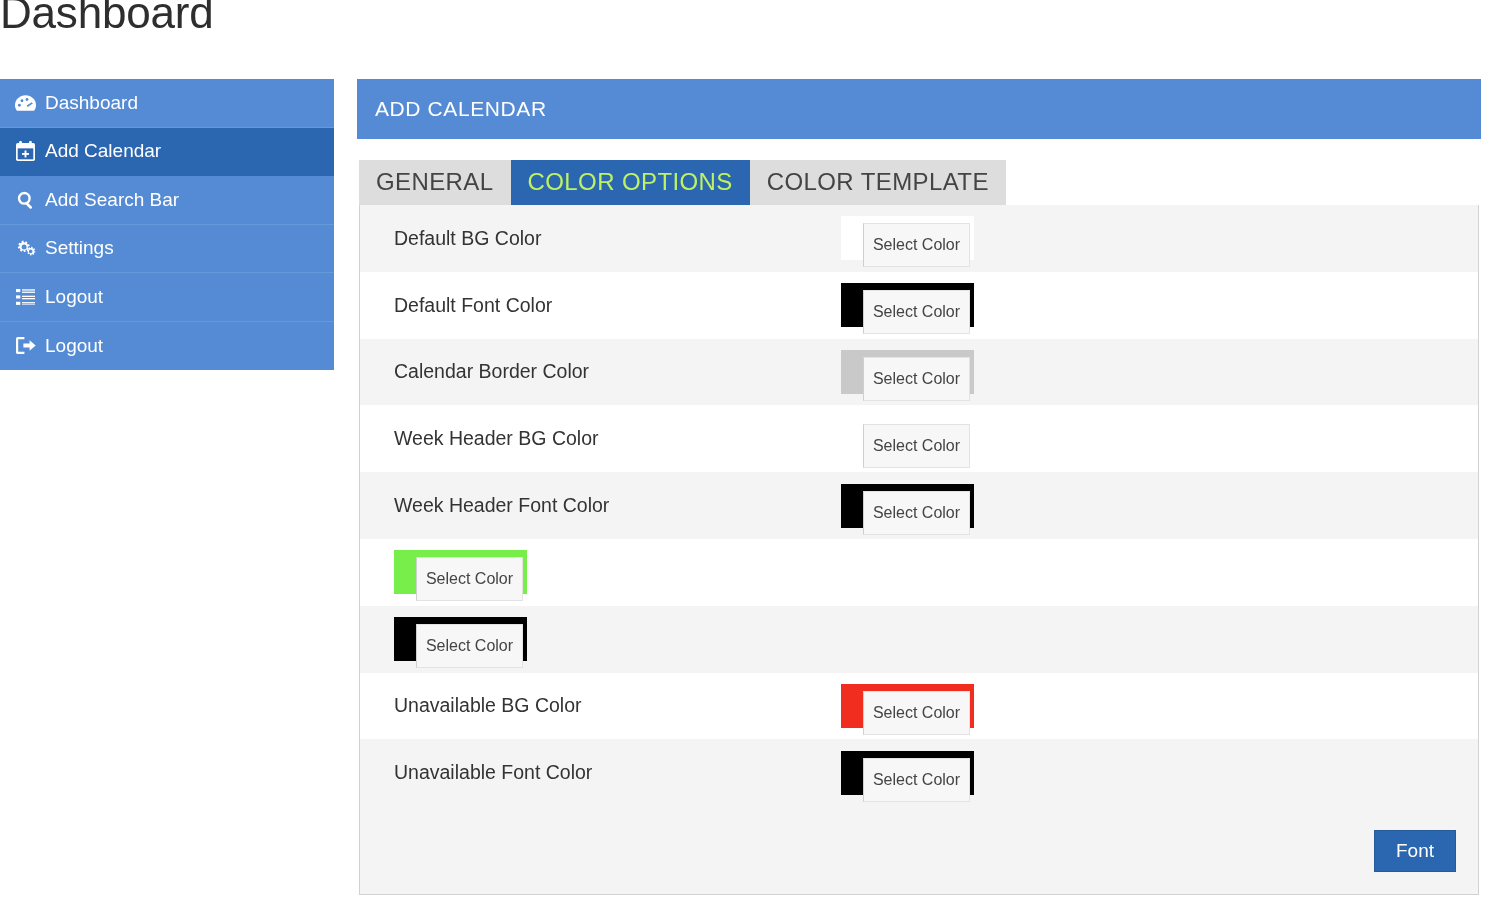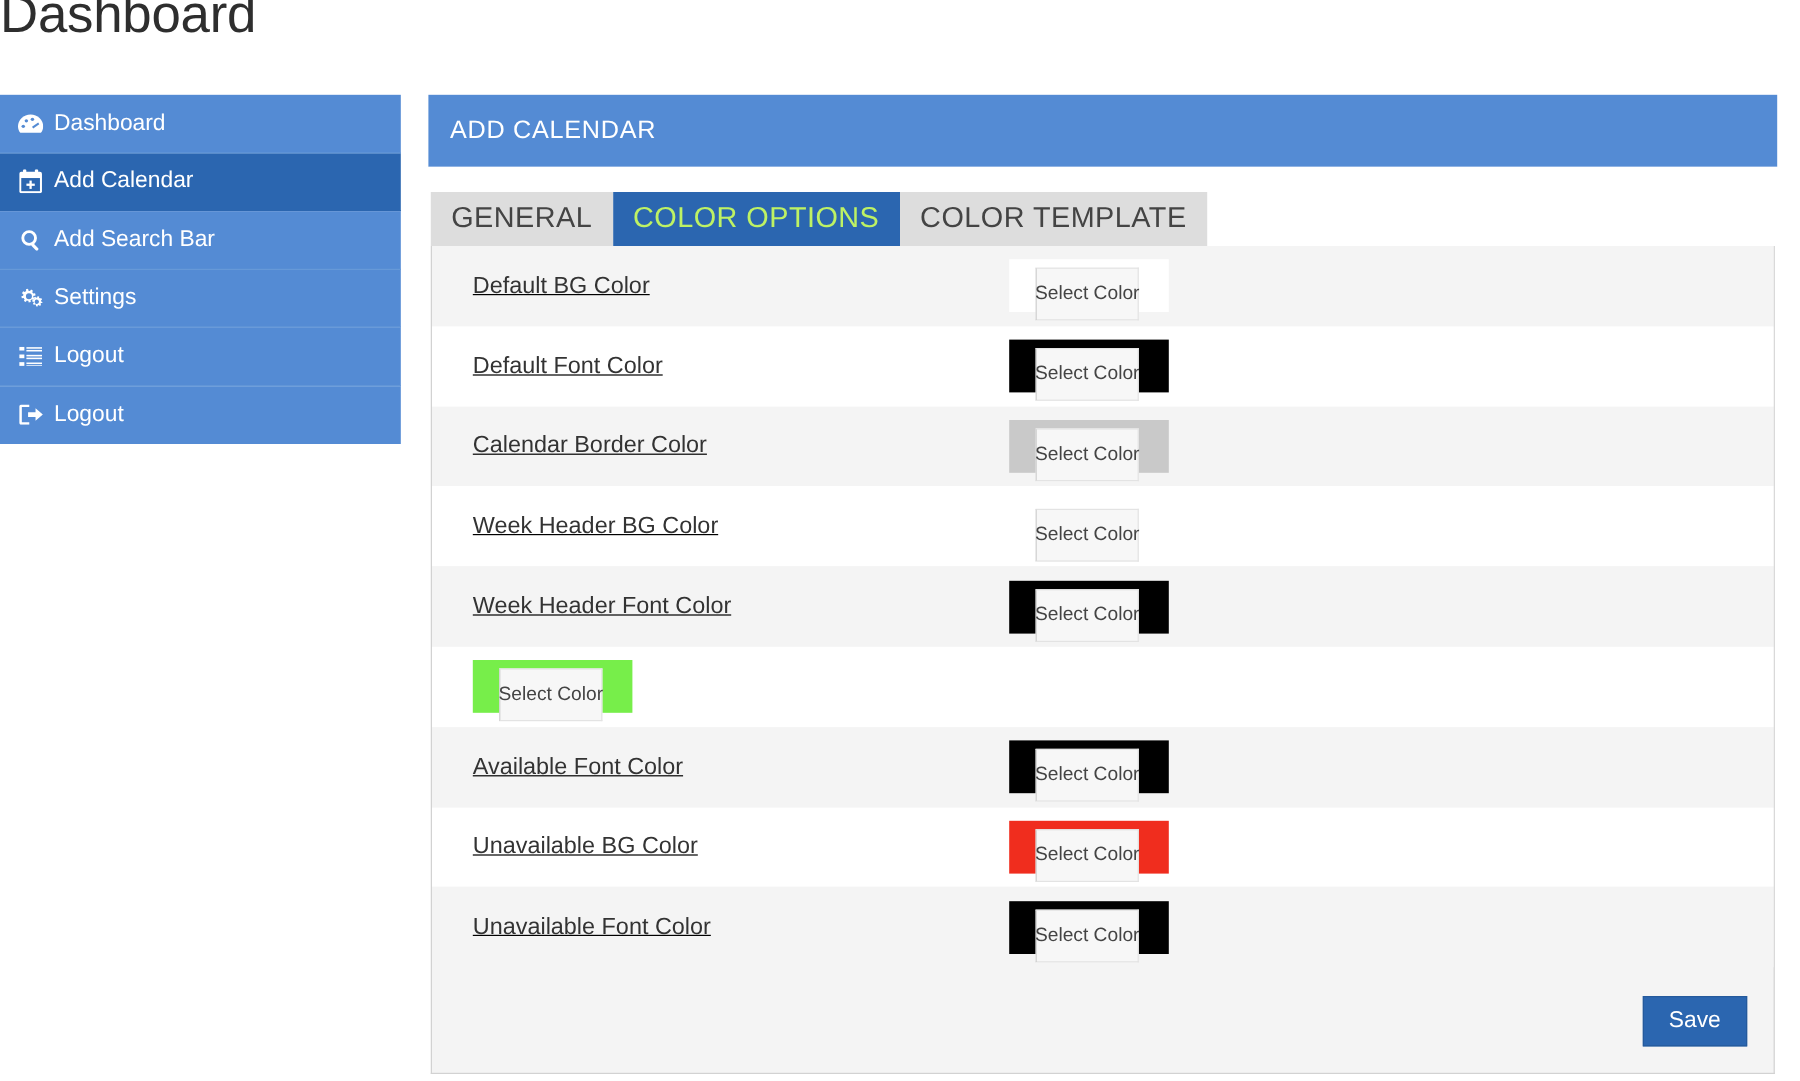--- a/index.html
+++ b/index.html
@@ -109,21 +109,20 @@
 
   
   #color-table {
     border: 1px solid #d2d2d2;
     border-top: none;
     background: #f4f4f4;
     padding-bottom: 88px;
     position: relative;
     margin-left: 2px;
     width: 1120px;
-    text-decoration: underline;
   }
   .crow {
     display: flex;
     align-items: center;
     height: 66.8px;
     padding-left: 34px;
     background: #ffffff;
   }
   .crow.alt { background: #f4f4f4; }
   .crow-label {
@@ -145,21 +144,21 @@
     position: absolute;
     left: 0;
     top: 0;
     width: 133px;
     height: 44px;
   }
   .swatch-btn {
     position: absolute;
     left: 22px;
     top: 7px;
-    width: 86px;
+    width: 107px;
     height: 44px;
     background: #f7f7f7;
     border: 1px solid #e3e3e3;
     border-left: 1px solid #cfcfcf;
     color: #444444;
     font-size: 16px;
     font-family: "Liberation Sans", sans-serif;
     display: flex;
     align-items: center;
     justify-content: center;
@@ -313,21 +312,20 @@
               <button class="swatch-btn">Select Color</button>
             </div>
           </div>
           <div class="crow">
             <div class="swatch-wrap">
               <div class="swatch-bg" style="background: rgb(119, 238, 74);"></div>
               <button class="swatch-btn">Select Color</button>
             </div>
           </div>
           <div class="crow alt">
-            <div class="crow-label">Available Font Color</div>
             <div class="swatch-wrap">
               <div class="swatch-bg" style="background: rgb(0, 0, 0);"></div>
               <button class="swatch-btn">Select Color</button>
             </div>
           </div>
           <div class="crow">
             <div class="crow-label">Unavailable BG Color</div>
             <div class="swatch-wrap">
               <div class="swatch-bg" style="background: rgb(240, 45, 30);"></div>
               <button class="swatch-btn">Select Color</button>
@@ -335,17 +333,17 @@
           </div>
           <div class="crow alt">
             <div class="crow-label">Unavailable Font Color</div>
             <div class="swatch-wrap">
               <div class="swatch-bg" style="background: rgb(0, 0, 0);"></div>
               <button class="swatch-btn">Select Color</button>
             </div>
           </div>
         </div>
       <div id="save-row">
-        <button id="save-button">Save</button>
+        <button id="save-button">Font</button>
       </div>
     </div>
   </div>
 </section>
 
 </body></html>

